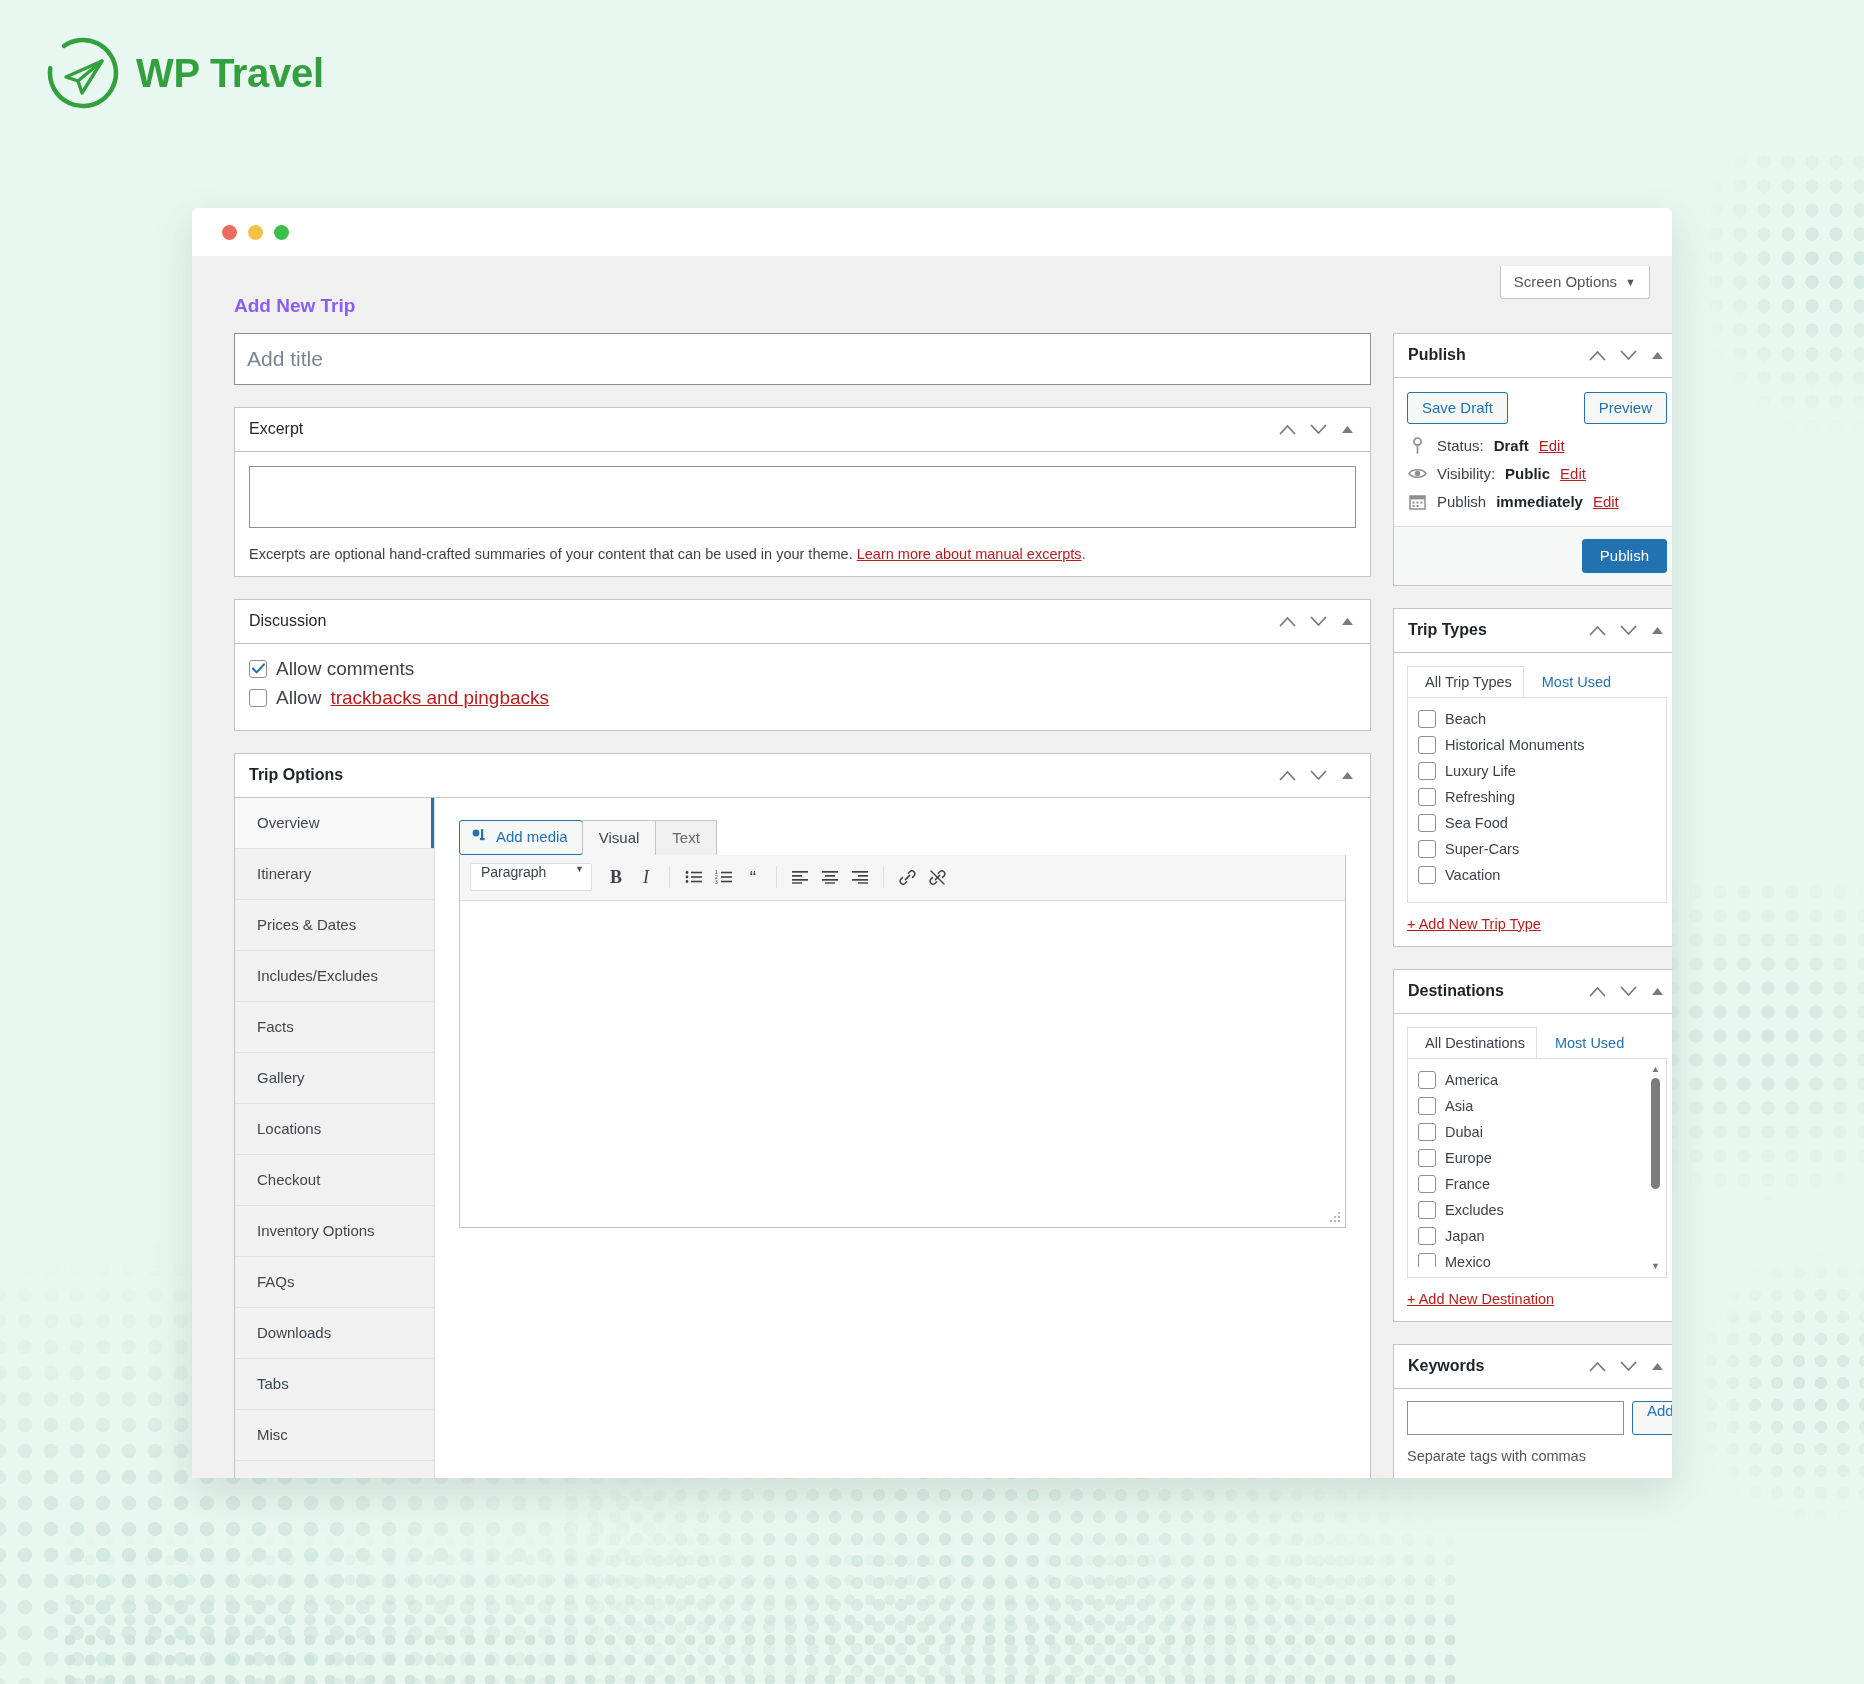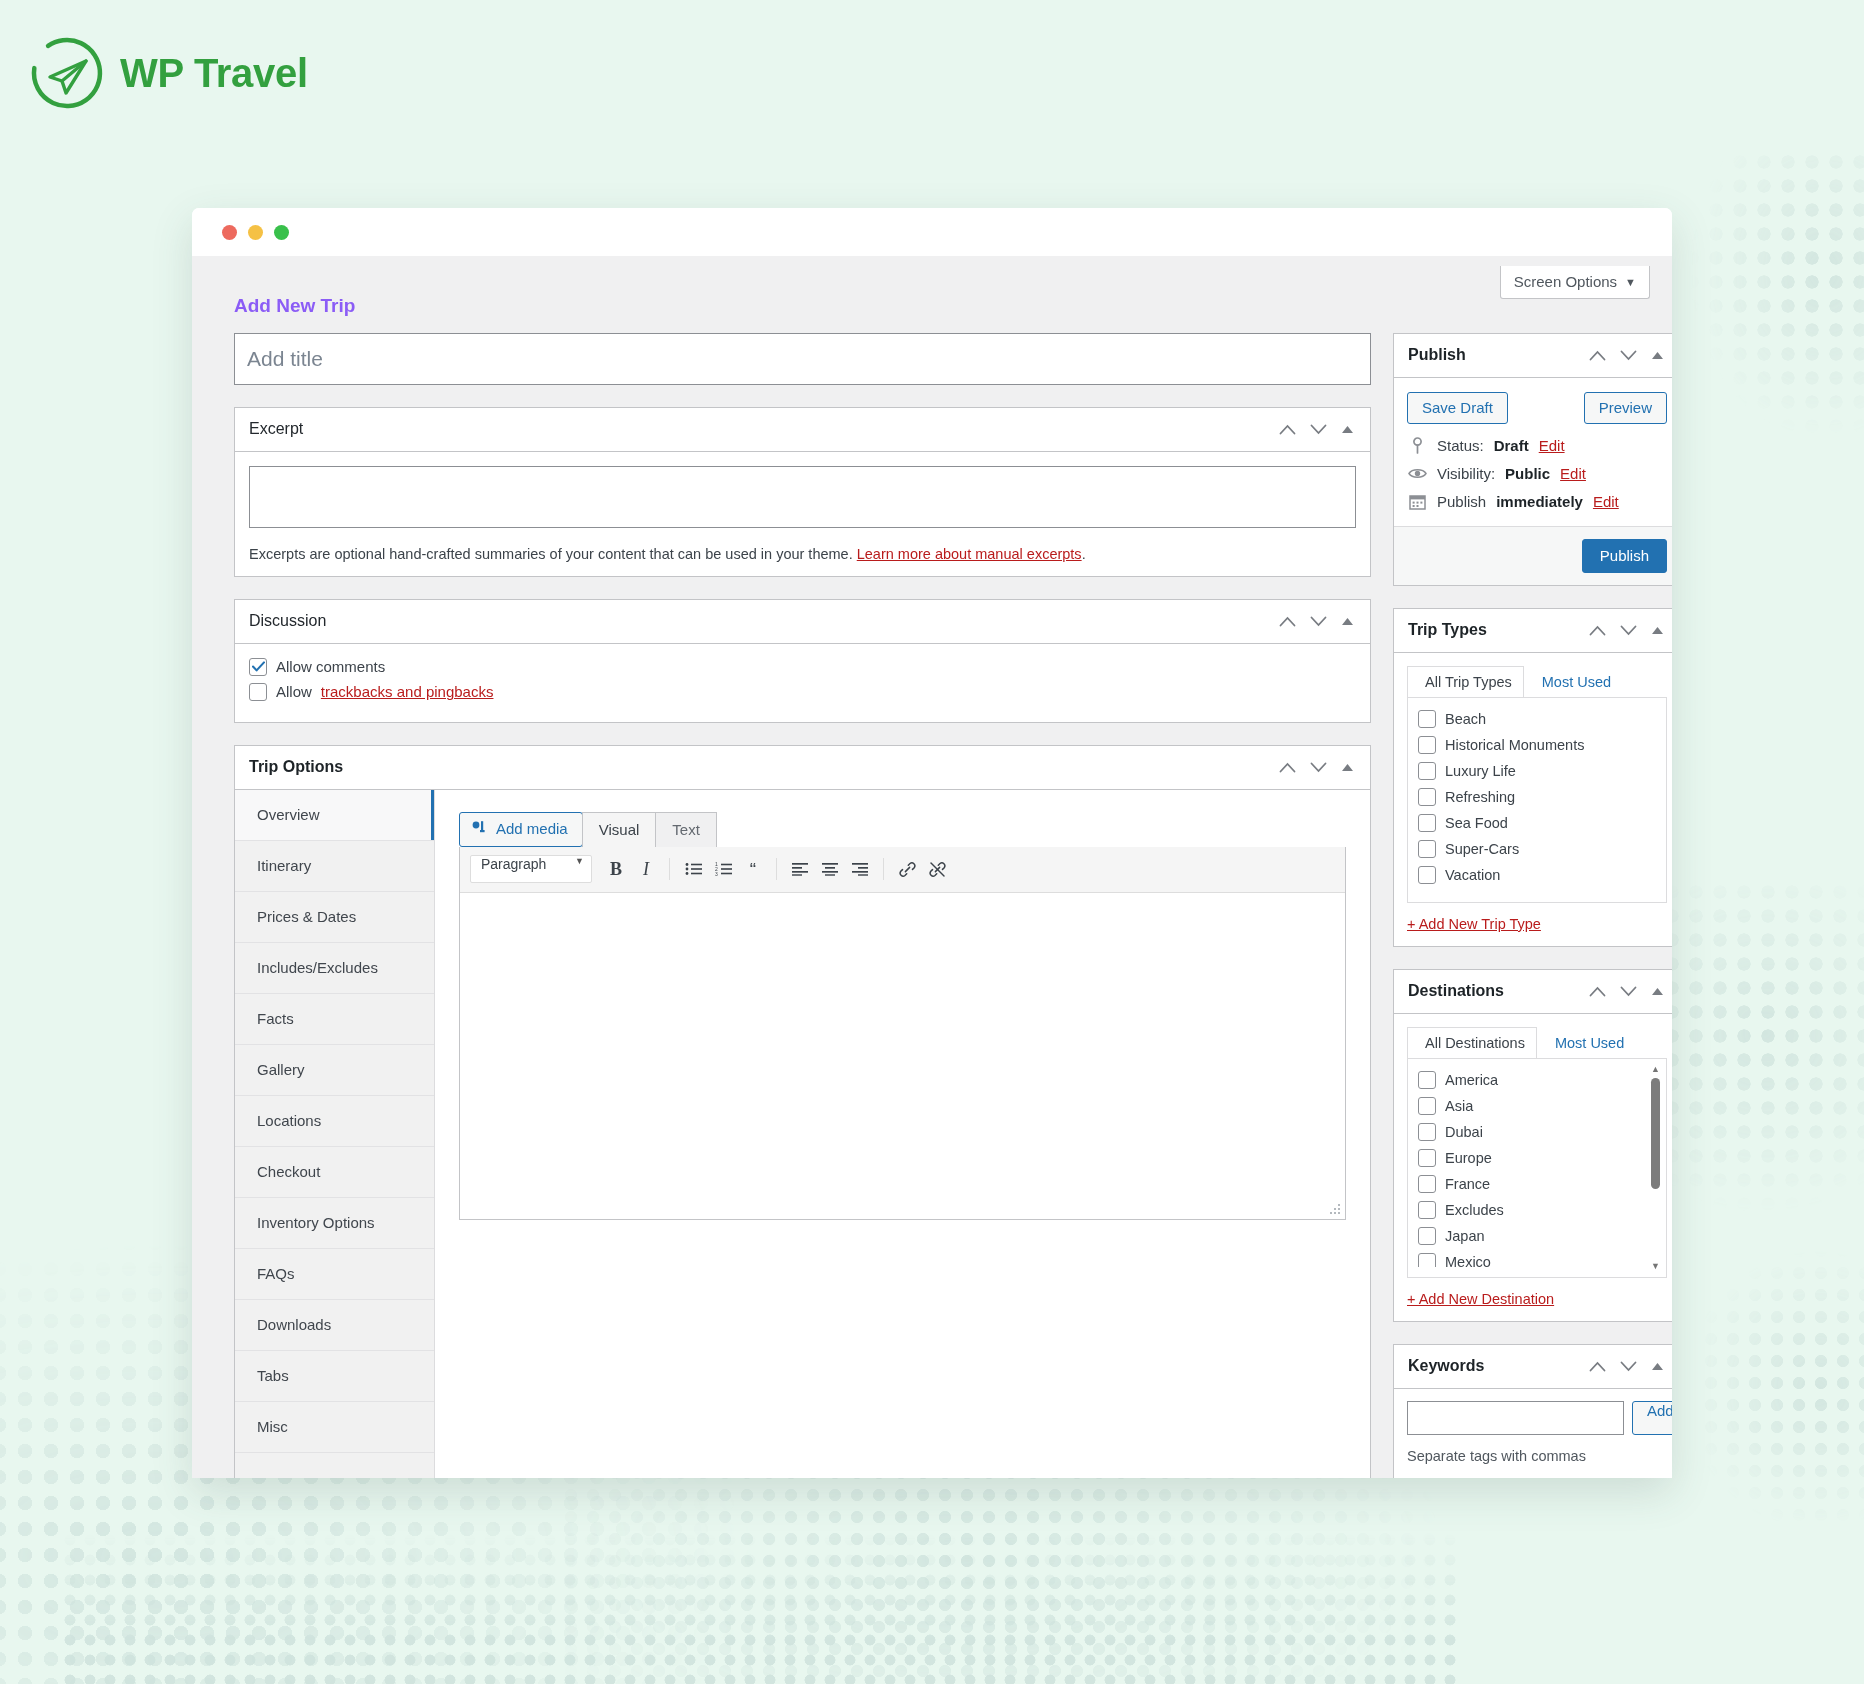--- a/index.html
+++ b/index.html
@@ -53,21 +53,21 @@
   }
   #dots-left-low {
     left: 60px; top: 1530px; width: 1400px; height: 180px;
     background-size: 20px 20px;
     -webkit-mask-image: linear-gradient(to bottom, transparent, #000 60%);
             mask-image: linear-gradient(to bottom, transparent, #000 60%);
   }
 
   
   #logo {
-    position: absolute; left: 30px; top: 36px;
+    position: absolute; left: 46px; top: 36px;
     display: flex; align-items: center; gap: 16px;
   }
   #logo .mark { width: 74px; height: 74px; }
   #logo .wordmark {
     font-size: 40px; font-weight: bold; color: #33a03f;
     letter-spacing: -.3px;
   }
 
   
   #browser-window {
@@ -144,21 +144,21 @@
     width: 100%; height: 62px; border: 1px solid #8c8f94;
     resize: none; outline: none; background: #fff;
     font-family: "Liberation Sans", sans-serif; font-size: 15px;
   }
   #excerpt-help {
     margin-top: 14px; font-size: 14.5px; color: #3c434a;
   }
   a.link { color: #b91c1c; text-decoration: underline; }
 
   
-  .check-row { display: flex; align-items: center; gap: 9px; margin-bottom: 7px; font-size: 15px; color: #3c434a; }
+  .check-row { display: flex; align-items: center; gap: 9px; margin-bottom: 7px; font-size: 19px; color: #3c434a; }
   .cb {
     width: 18px; height: 18px; border: 1px solid #8c8f94; border-radius: 3px;
     background: #fff; display: inline-flex; align-items: center; justify-content: center;
     flex: none;
   }
   .cb.checked svg { display: block; }
   .cb svg { display: none; }
 
   
   #trip-options-body { display: flex; height: 712px; }

